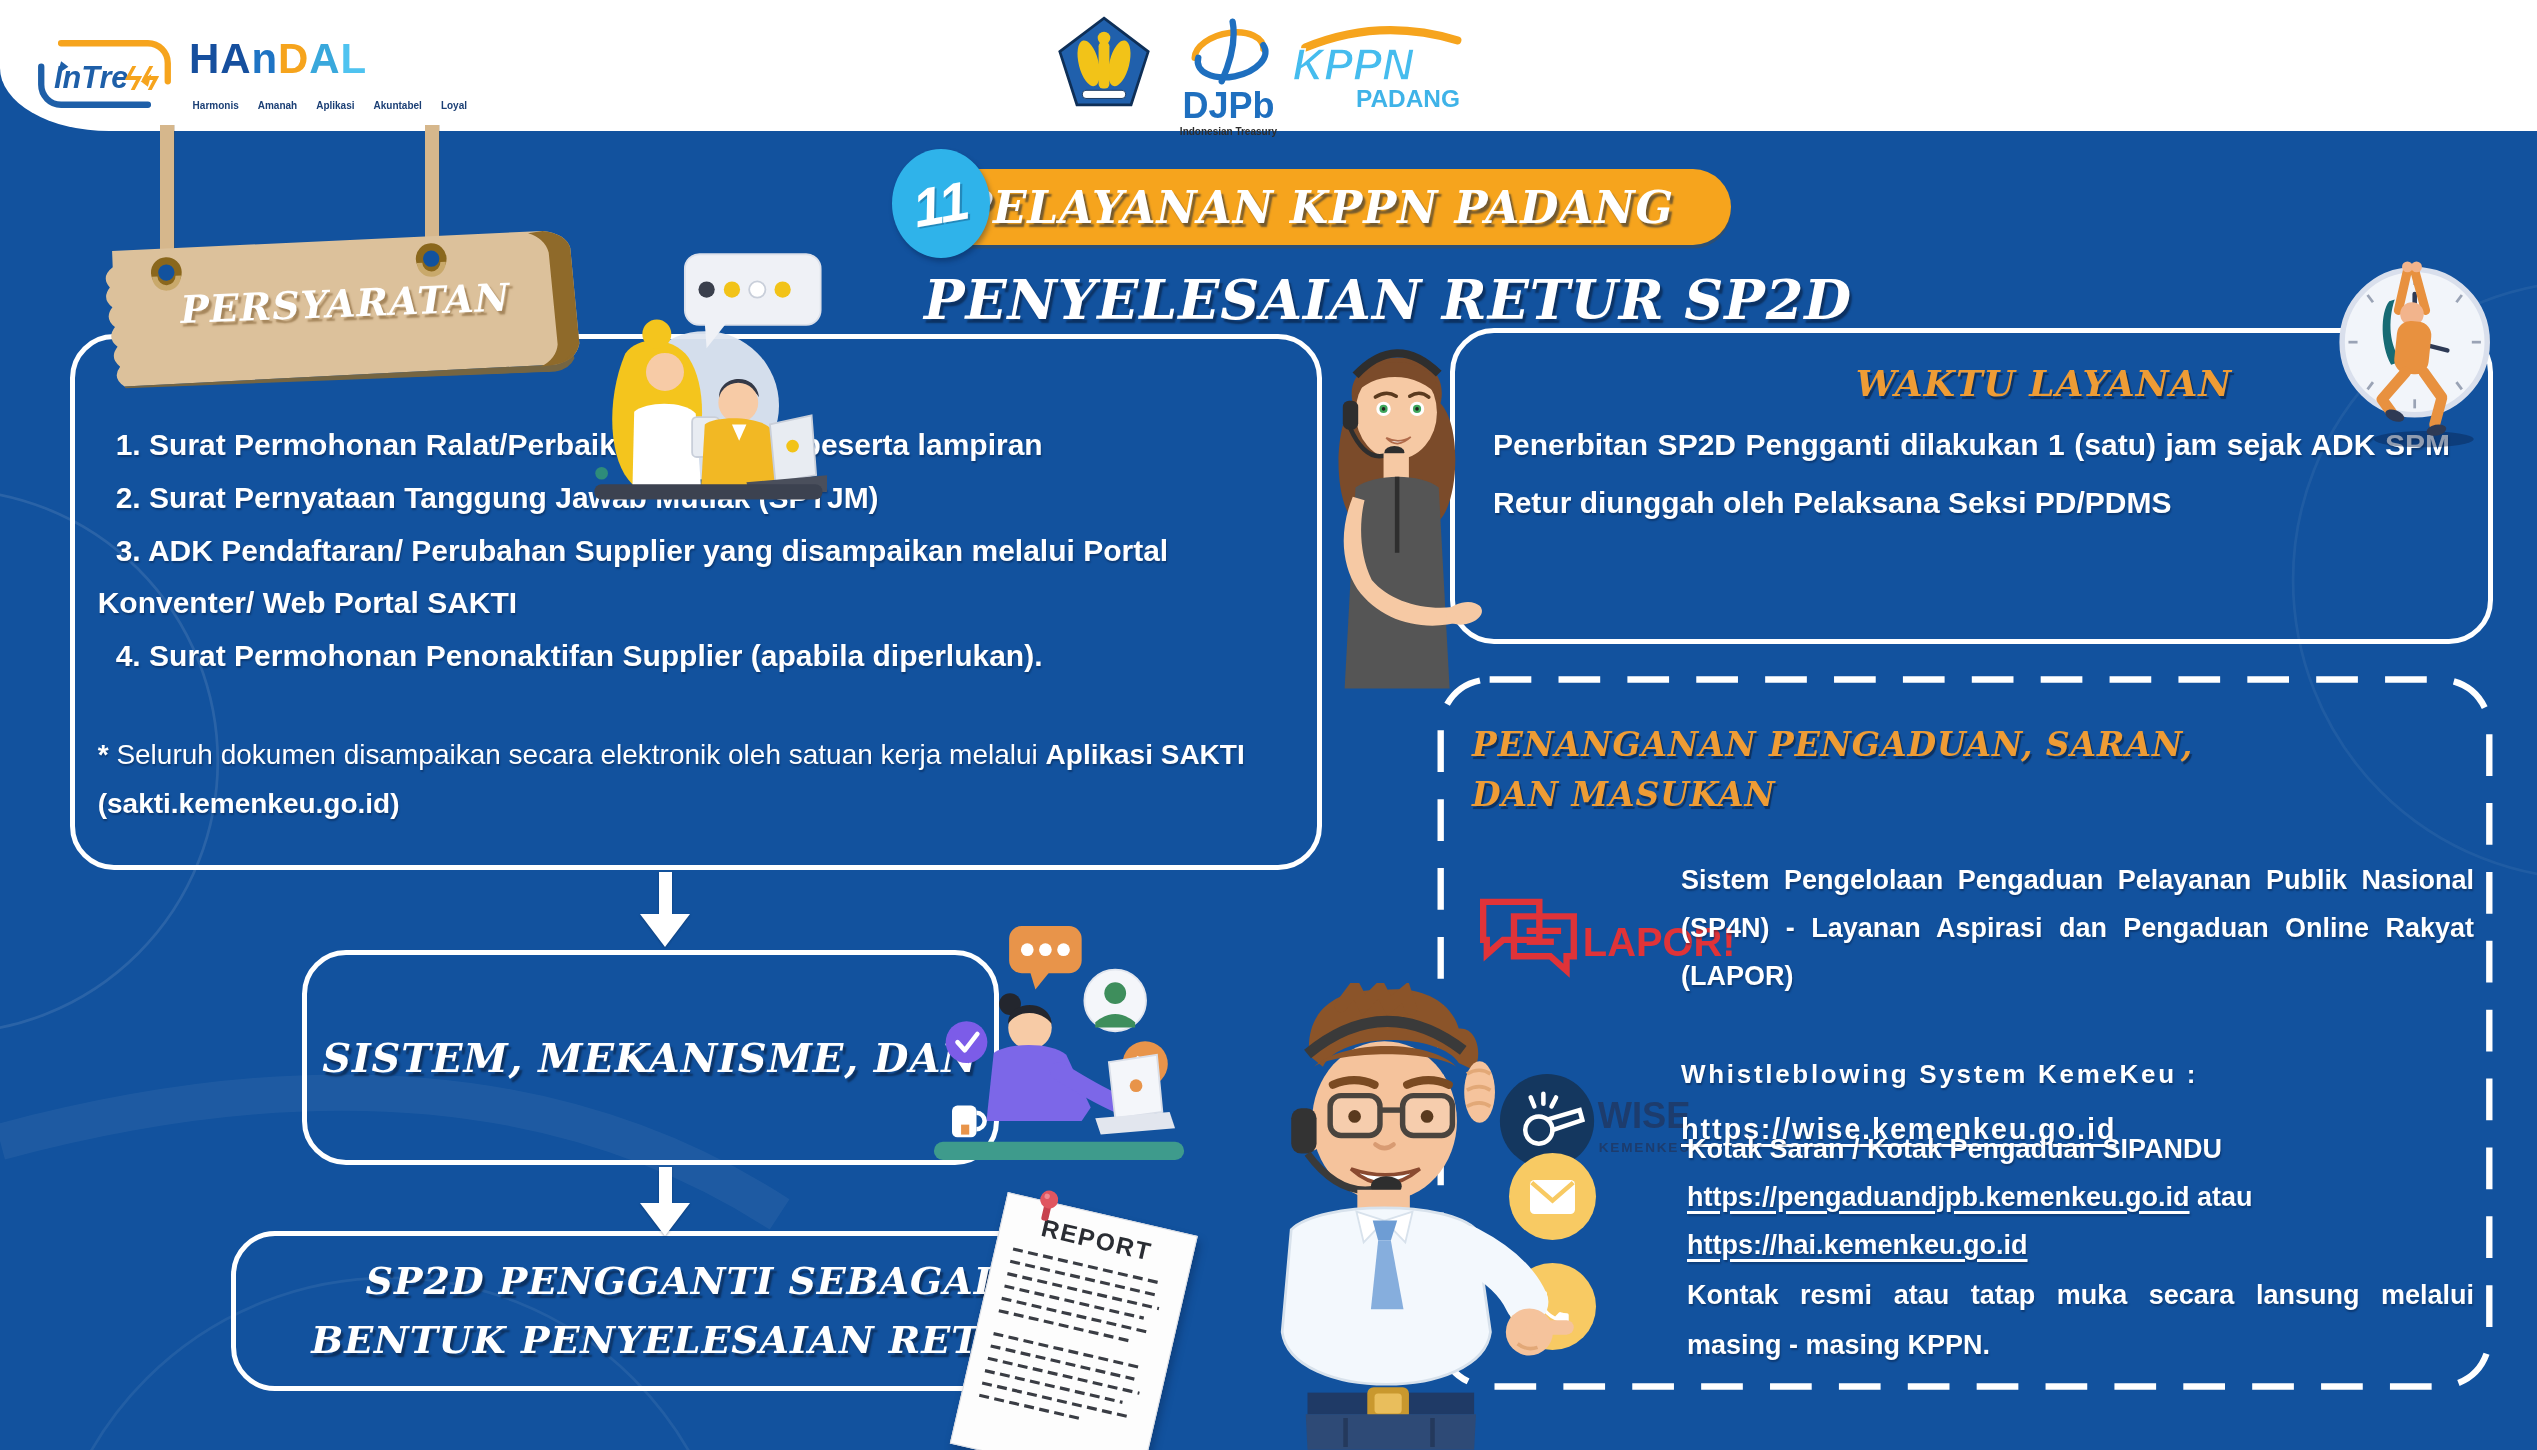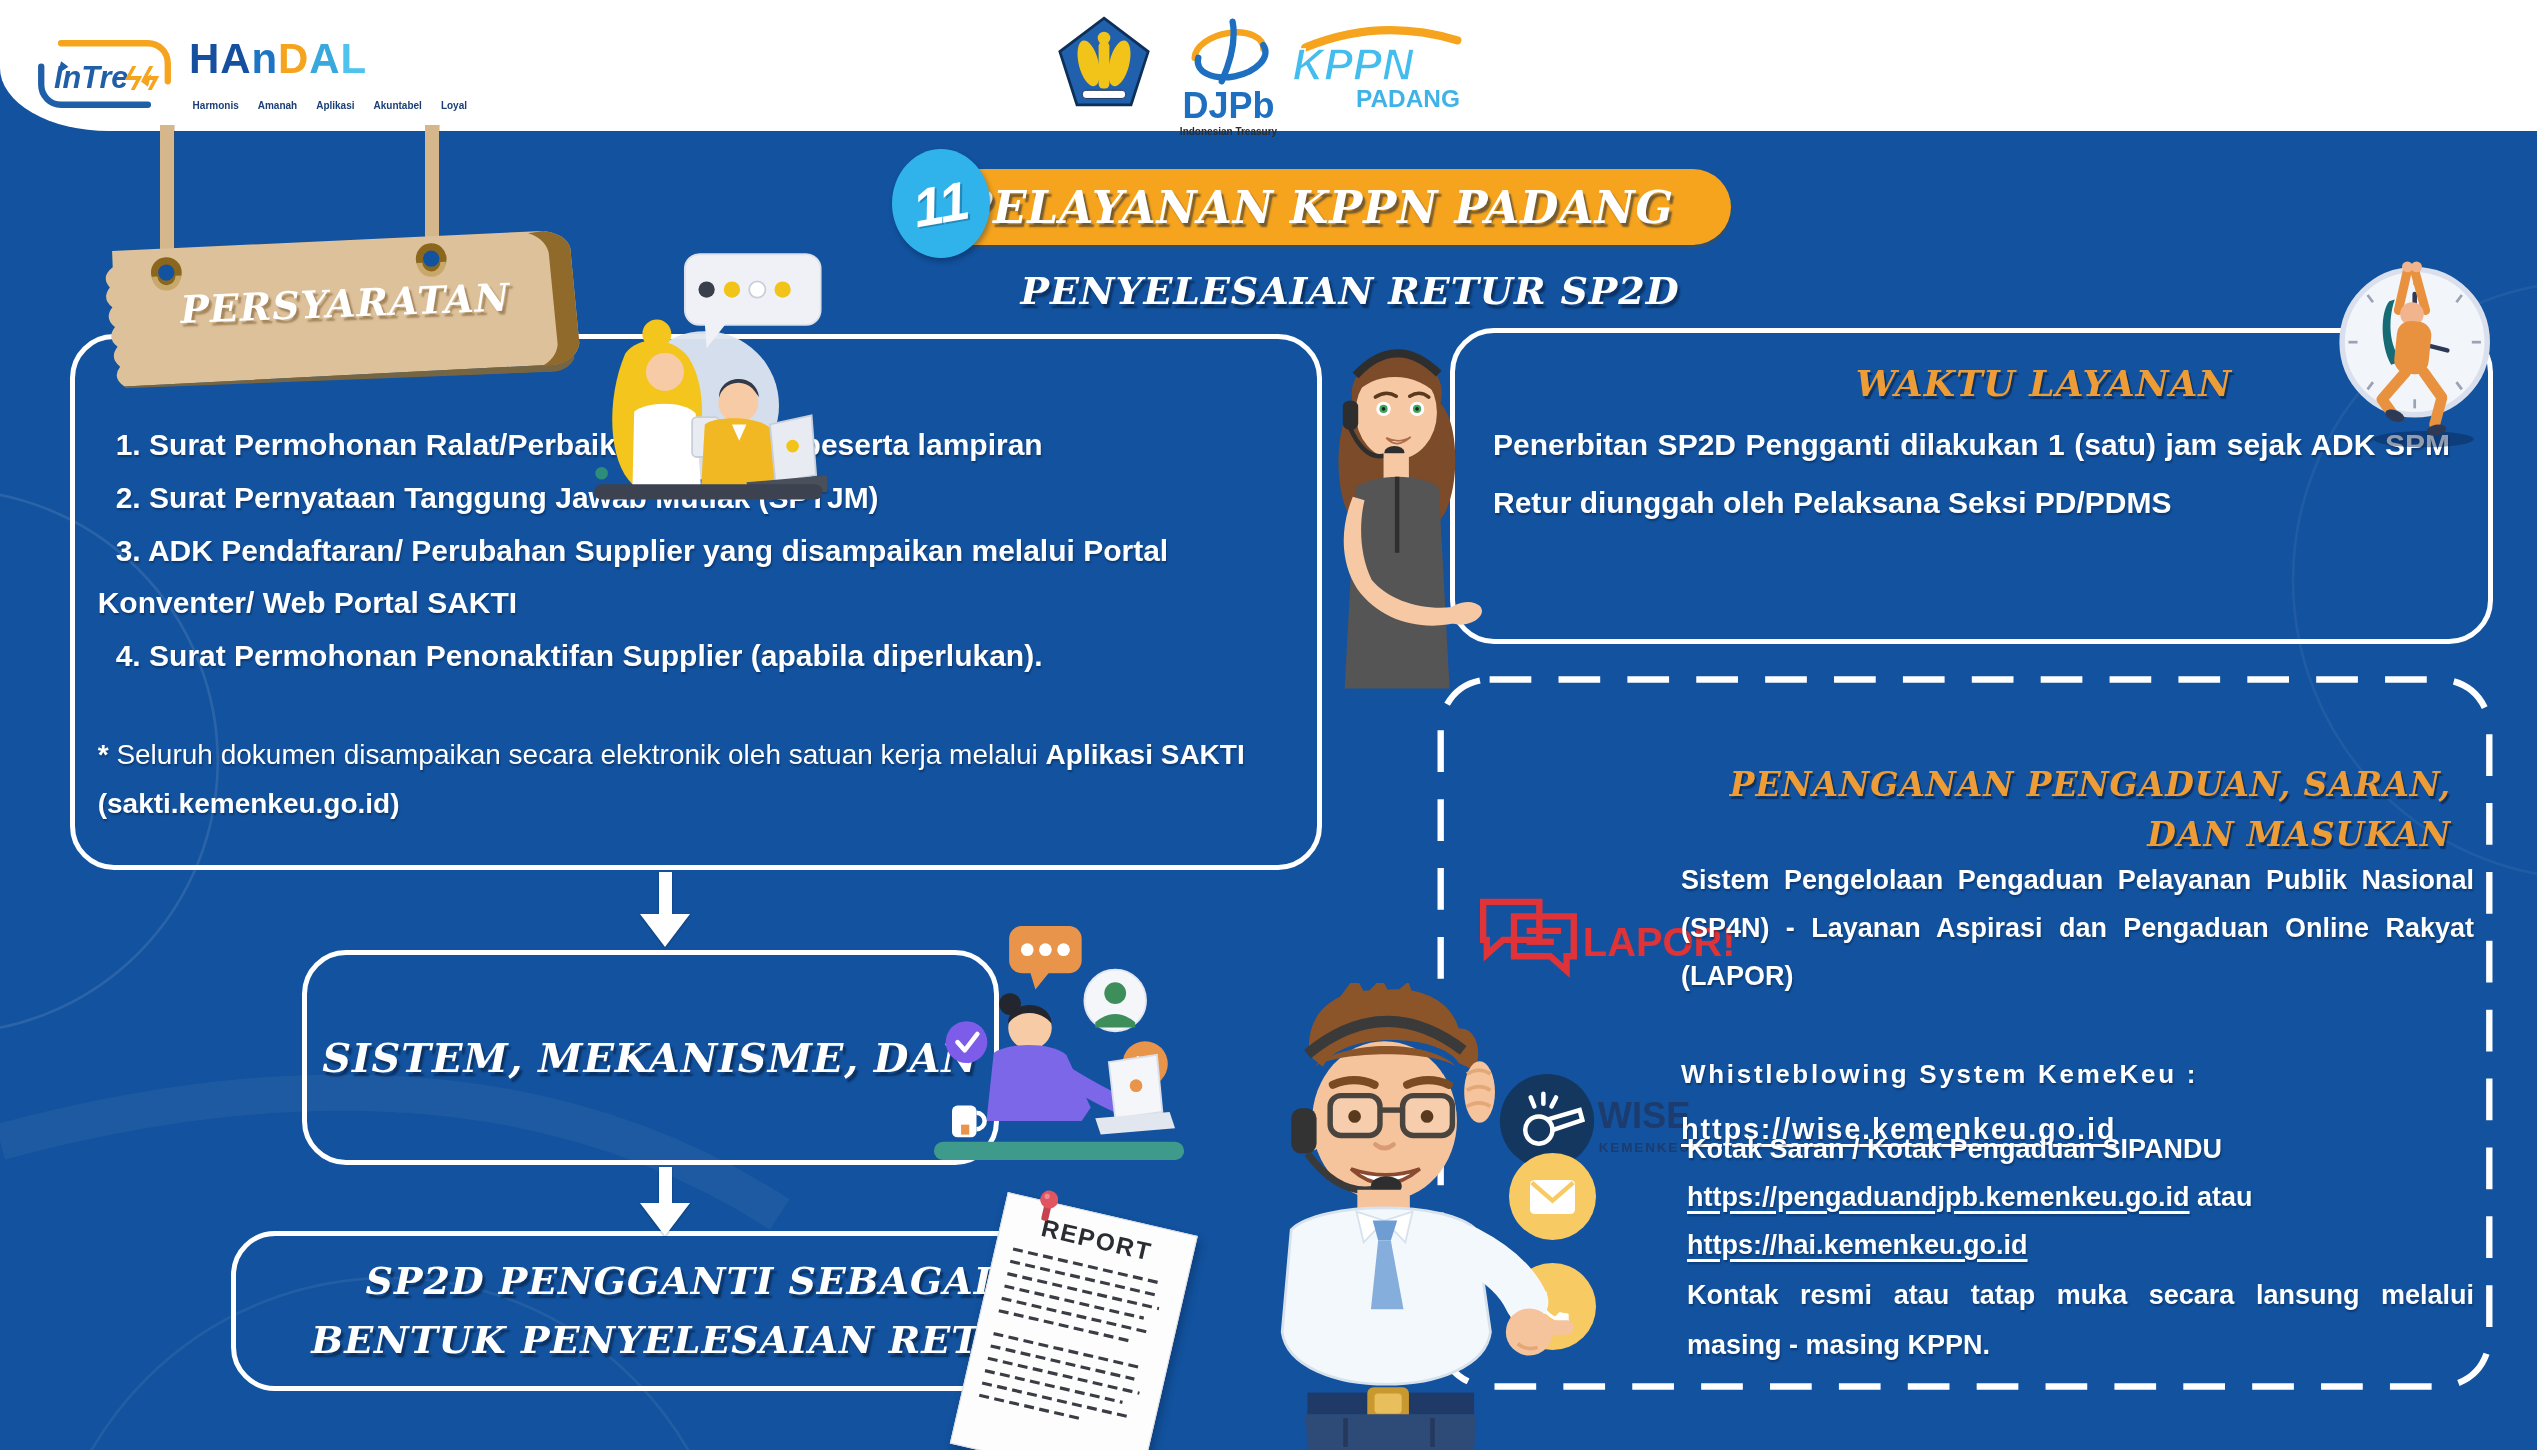--- a/index.html
+++ b/index.html
@@ -15,21 +15,21 @@
   .handal-values{display:flex;gap:19px;margin-top:20px;margin-left:3.6px;}
   .handal-values span{font-size:10px;font-weight:700;color:#1b3f75;}
   .djpb-txt{font-weight:800;color:#1E6FBF;font-size:36px;line-height:1;}
   .djpb-sub{font-size:10px;color:#2b2b2b;font-weight:700;margin-top:1.8px;}
 
   
   .banner-pill{position:absolute;left:902px;top:169px;width:829px;height:76px;background:#F6A41D;border-radius:44px;z-index:4;box-shadow:0 3.6px 0 rgba(120,70,0,.25);display:flex;align-items:center;justify-content:center;}
   .banner-title{font-family:"DejaVu Serif",serif;font-style:italic;font-weight:bold;font-size:44px;color:#fff;letter-spacing:0.9px;text-shadow:2.7px 3.6px 1.8px rgba(10,30,60,.55);white-space:nowrap;}
   .num-circle{position:absolute;left:892px;top:149px;width:98px;height:109px;background:#2FB3EA;border-radius:50%;z-index:5;display:flex;align-items:center;justify-content:center;box-shadow:1.8px 3.6px 5.4px rgba(5,25,60,.35);}
   .num-circle span{color:#fff;font-weight:800;font-style:italic;font-size:54px;transform:rotate(-10deg);text-shadow:1.8px 1.8px 0 rgba(10,40,80,.3);}
-  .subtitle{position:absolute;left:924px;top:268px;width:852px;text-align:center;z-index:4;font-family:"DejaVu Serif",serif;font-style:italic;font-weight:bold;font-size:38px;color:#fff;letter-spacing:0.9px;text-shadow:2.7px 3.6px 1.8px rgba(8,28,58,.6);white-space:nowrap;}
+  .subtitle{position:absolute;left:924px;top:268px;width:852px;text-align:center;z-index:4;font-family:"DejaVu Serif",serif;font-style:italic;font-weight:bold;font-size:54px;color:#fff;letter-spacing:0.9px;text-shadow:2.7px 3.6px 1.8px rgba(8,28,58,.6);white-space:nowrap;}
 
   
   .post{position:absolute;width:13.6px;background:#D6B78C;z-index:3;box-shadow:0.9px 0 0 rgba(100,70,30,.25);}
   .signboard{position:absolute;left:96px;top:237px;width:484px;height:143px;transform:rotate(-2.2deg);z-index:4;}
   .sign-label{position:absolute;left:50px;top:44px;width:399px;text-align:center;font-family:"DejaVu Serif",serif;font-style:italic;font-weight:bold;font-size:38px;color:#fff;letter-spacing:0.9px;text-shadow:2.7px 3.6px 1.8px rgba(120,85,40,.55);}
 
   
   .wbox{position:absolute;border:5.4px solid #ffffff;border-radius:44px;z-index:2;}
   .persy-box{left:70px;top:334px;width:1242px;height:526px;}
   .persy-content{position:absolute;left:22.7px;top:80px;width:1169px;color:#fff;}
@@ -41,21 +41,21 @@
   .flow-title{font-family:"DejaVu Serif",serif;font-style:italic;font-weight:bold;font-size:40px;color:#fff;line-height:1.55;text-align:center;letter-spacing:0.9px;text-shadow:2.7px 3.6px 1.8px rgba(8,28,58,.6);white-space:nowrap;}
   .sp2d-box{left:231px;top:1231px;width:886px;height:150px;display:flex;flex-direction:column;align-items:center;justify-content:center;}
   .sp2d-box .flow-title{font-size:38px;}
 
   .waktu-box{left:1450px;top:328px;width:1033px;height:306px;}
   .waktu-title{position:absolute;left:181px;top:29px;width:816px;text-align:center;font-family:"DejaVu Serif",serif;font-style:italic;font-weight:bold;font-size:36px;color:#EE9C35;letter-spacing:0.9px;text-shadow:1.8px 2.7px 0.9px rgba(8,28,58,.6);white-space:nowrap;}
   .waktu-body{position:absolute;left:38px;top:83px;width:957px;font-size:30px;font-weight:700;color:#fff;line-height:1.92;text-align:justify;text-shadow:0.9px 1.8px 1.8px rgba(0,20,50,.4);}
 
   
   .peng-box{position:absolute;left:1436px;top:675px;width:1058px;height:716px;z-index:2;}
-  .peng-title{position:absolute;left:36px;top:45px;width:979px;text-align:right;font-family:"DejaVu Serif",serif;font-style:italic;font-weight:bold;font-size:33px;color:#EE9C35;line-height:1.5;letter-spacing:0.9px;text-shadow:1.8px 2.7px 0.9px rgba(8,28,58,.6);margin-top:40px;}
+  .peng-title{position:absolute;left:36px;top:45px;width:979px;text-align:left;font-family:"DejaVu Serif",serif;font-style:italic;font-weight:bold;font-size:33px;color:#EE9C35;line-height:1.5;letter-spacing:0.9px;text-shadow:1.8px 2.7px 0.9px rgba(8,28,58,.6);}
   .peng-text{position:absolute;color:#fff;font-weight:700;font-size:27px;line-height:1.78;text-shadow:0.9px 1.8px 1.8px rgba(0,20,50,.4);}
   .peng-link{color:#fff;text-decoration:underline;text-underline-offset:5.4px;text-decoration-thickness:2.7px;}
   .ws-label{letter-spacing:2.7px;font-size:26px;}
   .ws-link{font-size:29px;letter-spacing:1.8px;}
   .icon-circle{position:absolute;width:87px;height:87px;border-radius:50%;background:#F8CA63;display:flex;align-items:center;justify-content:center;z-index:3;}
 
   .arrow{position:absolute;z-index:3;filter:drop-shadow(0.9px 1.8px 0.9px rgba(0,20,50,.35));}
   .arrow .shaft{position:absolute;left:19px;top:0;width:12.7px;background:#fff;}
   .arrow .head{position:absolute;left:0;width:0;height:0;border-left:25px solid transparent;border-right:25px solid transparent;border-top:33px solid #fff;}
 

